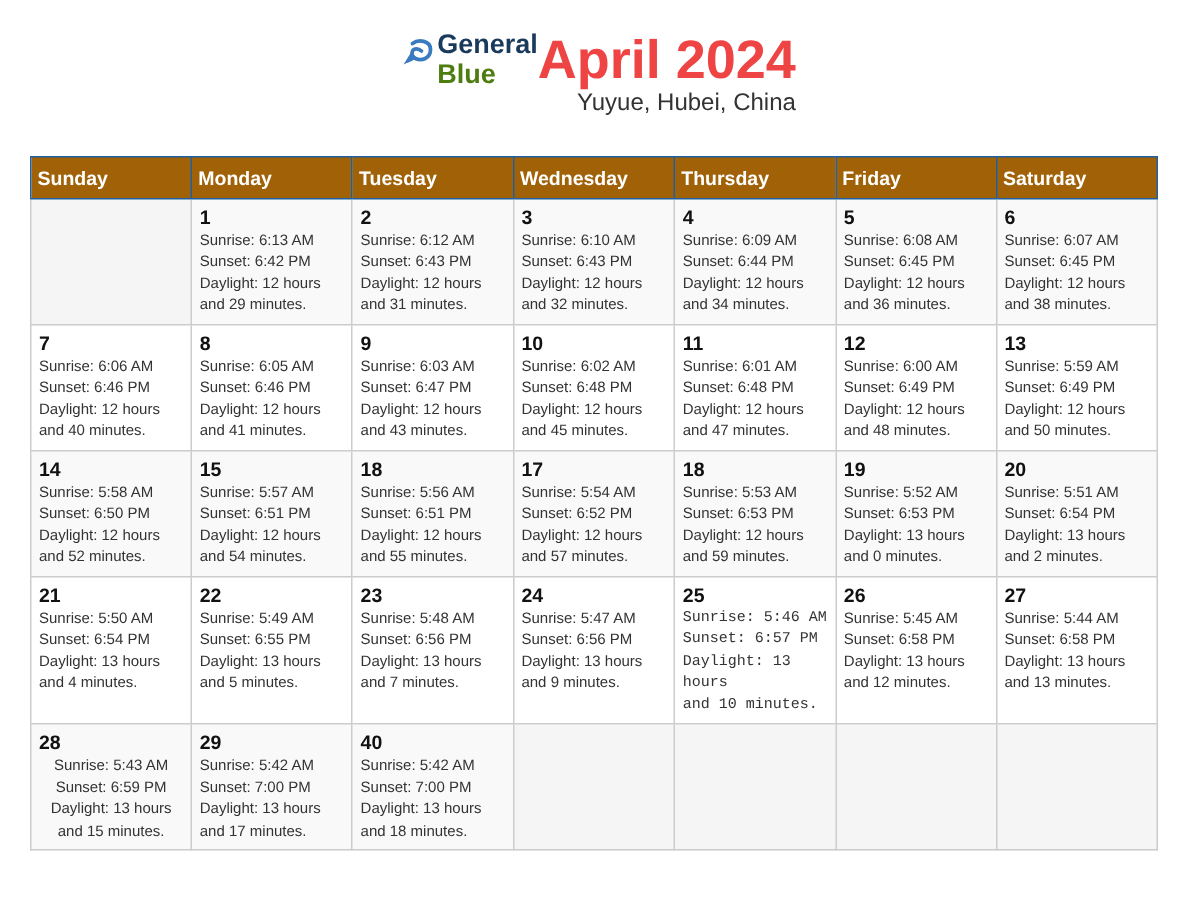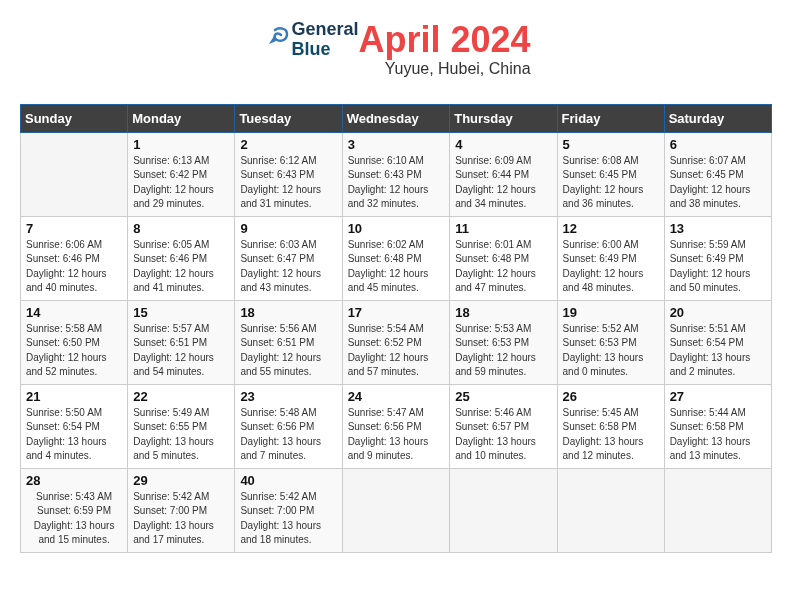--- a/index.html
+++ b/index.html
@@ -21,21 +21,21 @@
       align-items: center;
       gap: 2px;
     }
     .logo-text {
       font-size: 18px;
       font-weight: bold;
       color: #1a3a5c;
       line-height: 1.1;
     }
     .logo-text span {
-      color: #0c4a6e;
+      color: #4d7c0f;
     }
     .logo-bird {
       width: 28px;
       height: 24px;
     }
     .title-area {
       text-align: right;
     }
     .month-title {
       font-size: 36px;
@@ -46,21 +46,21 @@
     .location {
       font-size: 16px;
       color: #333;
     }
     .calendar {
       width: 100%;
       border-collapse: collapse;
       border: 1px solid #ccc;
     }
     .calendar th {
-      background-color: #404040;
+      background-color: #a16207;
       color: #fff;
       font-size: 13px;
       font-weight: bold;
       padding: 6px 4px;
       text-align: left;
       border: 1px solid #2060a0;
     }
     .calendar td {
       vertical-align: top;
       padding: 4px 5px;
@@ -299,21 +299,21 @@
         </td>
         <td>
           <span class="day-number">24</span>
           <div class="cell-content" style="white-space: pre-line;">Sunrise: 5:47 AM
 Sunset: 6:56 PM
 Daylight: 13 hours
 and 9 minutes.</div>
         </td>
         <td>
           <span class="day-number">25</span>
-          <div class="cell-content" style="white-space: pre-line;">Sunrise: 5:46 AM
+          <div class="cell-content" style="white-space: pre-line; font-family: Liberation Mono, monospace;">Sunrise: 5:46 AM
 Sunset: 6:57 PM
 Daylight: 13 hours
 and 10 minutes.</div>
         </td>
         <td>
           <span class="day-number">26</span>
           <div class="cell-content" style="white-space: pre-line;">Sunrise: 5:45 AM
 Sunset: 6:58 PM
 Daylight: 13 hours
 and 12 minutes.</div>

